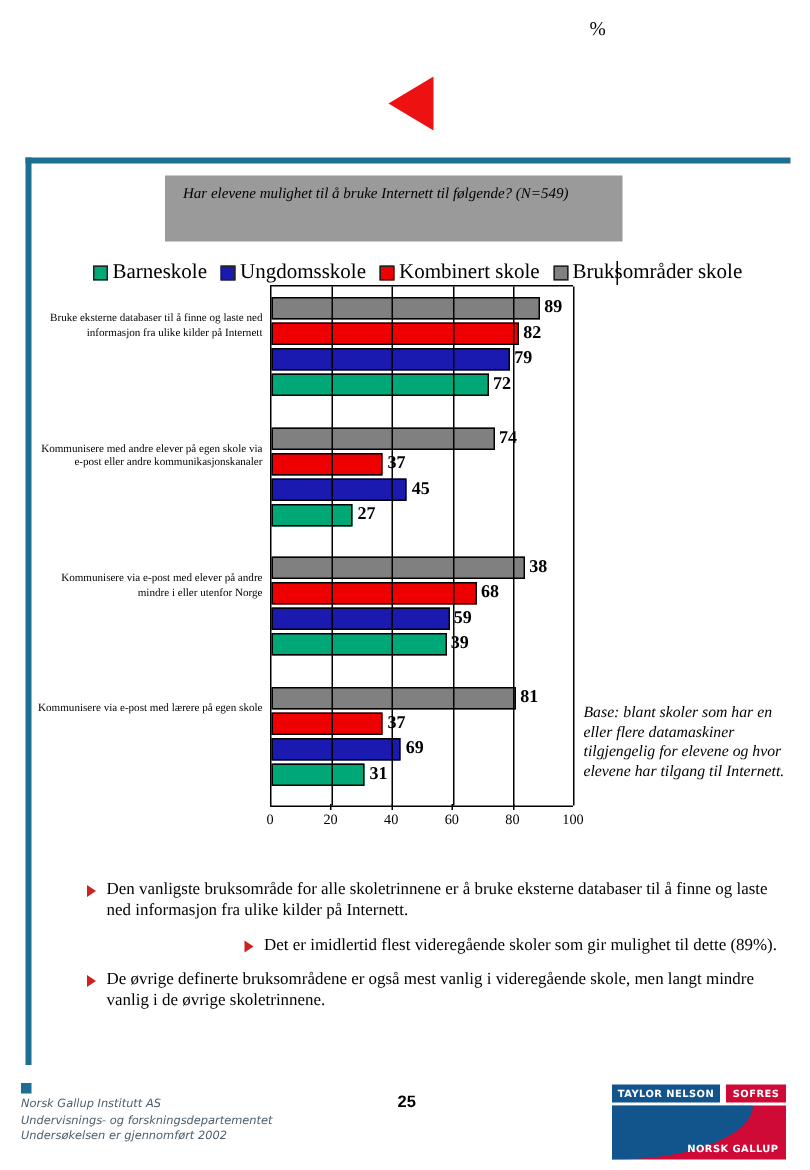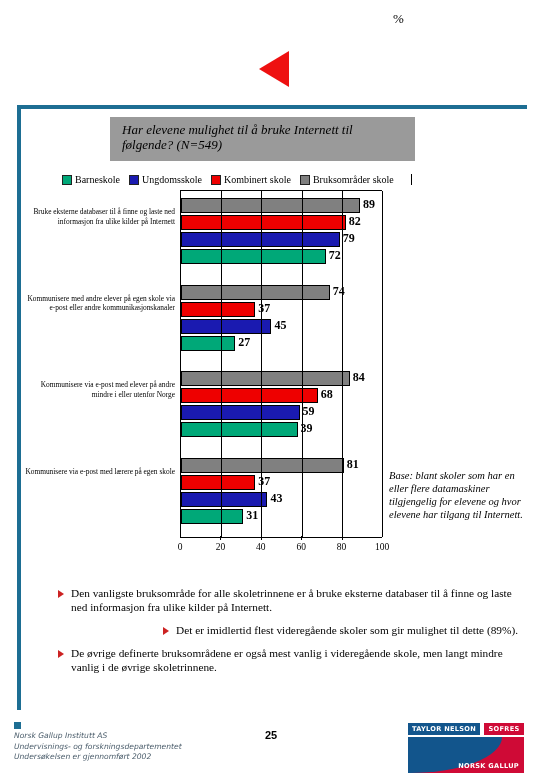--- a/index.html
+++ b/index.html
@@ -59,35 +59,35 @@
   .question-banner {
     position: absolute;
     left: 110px;
     top: 117px;
     width: 305px;
     height: 44px;
     background: #9a9a9a;
     padding: 5px 10px 0 12px;
     box-sizing: border-box;
     font-style: italic;
-    font-size: 13px;
+    font-size: 10px;
     line-height: 15px;
     color: #000000;
   }
 
   
   .legend {
     position: absolute;
     left: 62px;
     top: 174px;
     width: 350px;
     display: flex;
     align-items: center;
     gap: 9px;
-    font-size: 10px;
+    font-size: 14px;
     border: 1px solid #000000;
     border-left: none; border-top: none; border-bottom: none;
     padding-right: 2px;
     box-sizing: border-box;
   }
   .legend-item { display: flex; align-items: center; gap: 3px; white-space: nowrap; }
   .legend-swatch { width: 8px; height: 8px; display: inline-block; border: 1px solid #222; }
 
   
   .chart {
@@ -357,21 +357,21 @@
           </div>
           <div class="bar-row">
             <div class="bar" title="Barneskole: 27" style="width: 27%; background: rgb(0, 168, 120);"></div>
             <div class="bar-value" style="left: calc(27% + 3px);">27</div>
           </div>
         </div>
         <div class="bar-group" style="top: 50%; height: 25%; padding-top: 6px; box-sizing: border-box;">
           <div class="cat-label" style="top: 16px;">Kommunisere via e-post med elever på andre mindre i eller utenfor Norge</div>
           <div class="bar-row">
             <div class="bar" title="Videregående skole: 84" style="width: 84%; background: rgb(128, 128, 128);"></div>
-            <div class="bar-value" style="left: calc(84% + 3px);">84</div>
+            <div class="bar-value" style="left: calc(84% + 3px);">38</div>
           </div>
           <div class="bar-row">
             <div class="bar" title="Kombinert skole: 68" style="width: 68%; background: rgb(238, 0, 0);"></div>
             <div class="bar-value" style="left: calc(68% + 3px);">68</div>
           </div>
           <div class="bar-row">
             <div class="bar" title="Ungdomsskole: 59" style="width: 59%; background: rgb(26, 26, 176);"></div>
             <div class="bar-value" style="left: calc(59% + 3px);">59</div>
           </div>
           <div class="bar-row">
@@ -384,21 +384,21 @@
           <div class="bar-row">
             <div class="bar" title="Videregående skole: 81" style="width: 81%; background: rgb(128, 128, 128);"></div>
             <div class="bar-value" style="left: calc(81% + 3px);">81</div>
           </div>
           <div class="bar-row">
             <div class="bar" title="Kombinert skole: 37" style="width: 37%; background: rgb(238, 0, 0);"></div>
             <div class="bar-value" style="left: calc(37% + 3px);">37</div>
           </div>
           <div class="bar-row">
             <div class="bar" title="Ungdomsskole: 43" style="width: 43%; background: rgb(26, 26, 176);"></div>
-            <div class="bar-value" style="left: calc(43% + 3px);">43</div>
+            <div class="bar-value" style="left: calc(43% + 3px);">69</div>
           </div>
           <div class="bar-row">
             <div class="bar" title="Barneskole: 31" style="width: 31%; background: rgb(0, 168, 120);"></div>
             <div class="bar-value" style="left: calc(31% + 3px);">31</div>
           </div>
         </div>
       </div>
   <div class="gridline" style="left: 20%;"></div>
       <div class="gridline" style="left: 40%;"></div>
       <div class="gridline" style="left: 60%;"></div>

